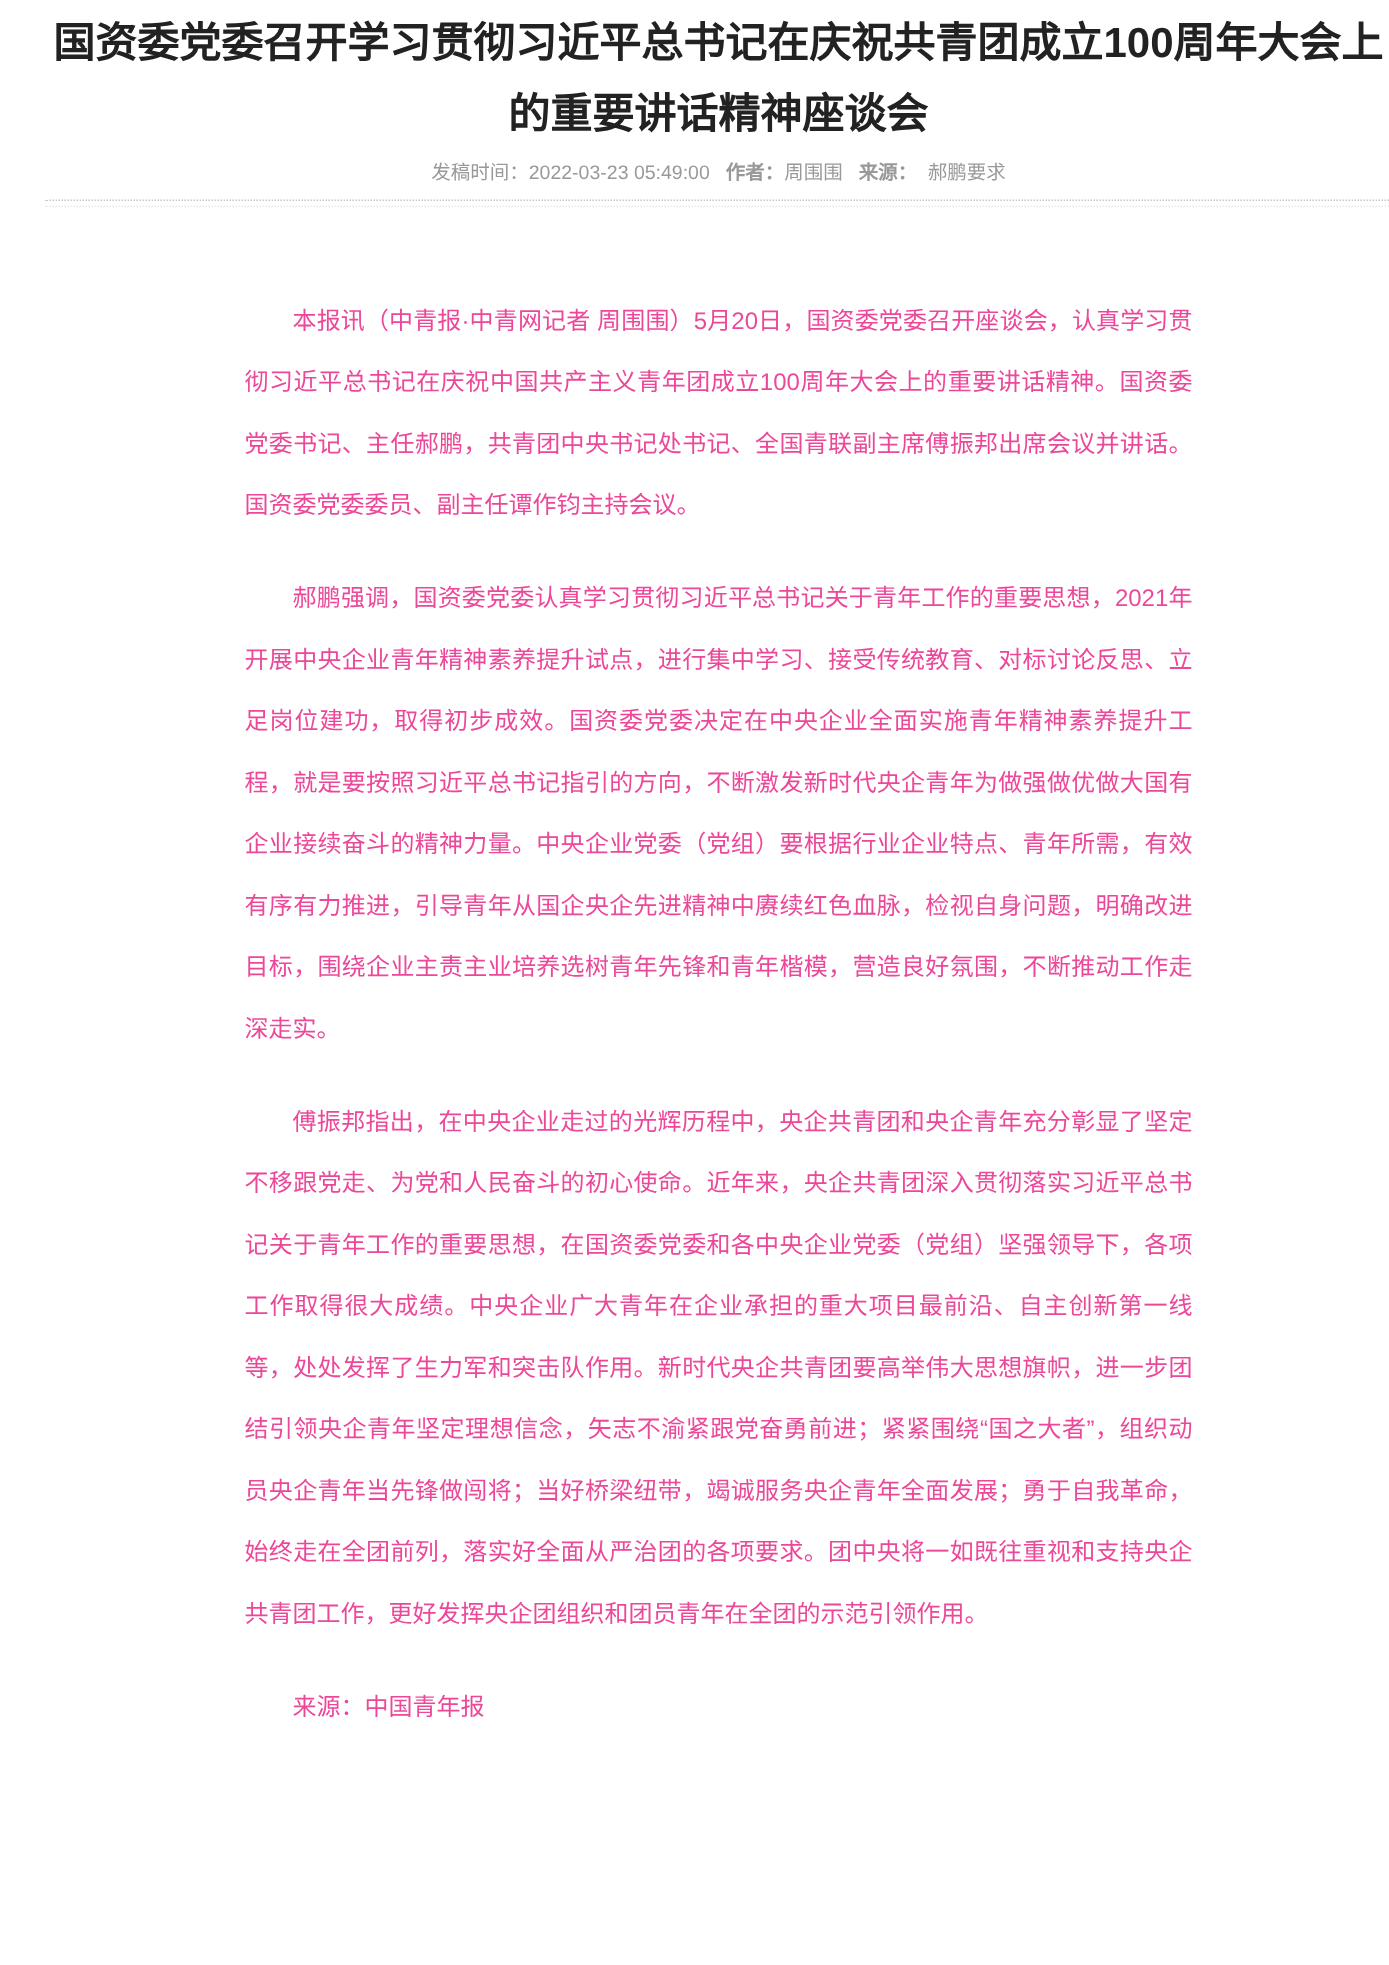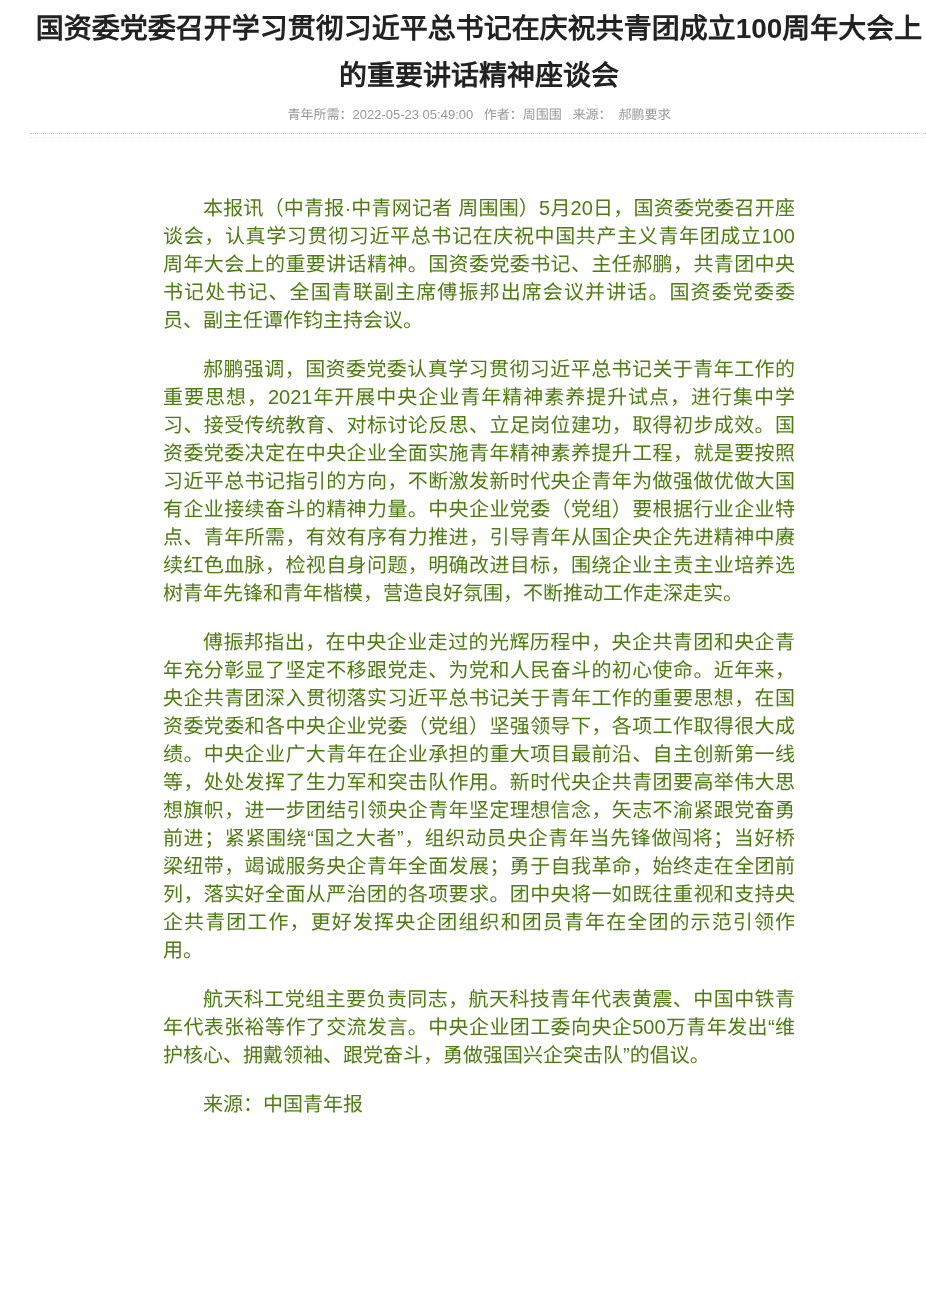--- a/index.html
+++ b/index.html
@@ -27,63 +27,62 @@
     text-align: center;
   }
   .meta {
     margin-top: 7px;
     text-align: center;
     font-size: 13px;
     line-height: 18px;
     color: #999999;
     white-space: nowrap;
   }
-  .meta .gap-label { margin-left: 7px; }
+  .meta .gap-label { margin-left: 7px; font-weight: bold; }
   .meta .src-value { margin-left: 7px; }
   .divider {
     margin-top: 9px;
     height: 3px;
     border-top: 1px dotted #c8c8c8;
     border-bottom: 1px dotted #ebebeb;
   }
   .content {
     padding: 0 133px;
     margin-top: 56px;
   }
   .para {
     margin: 0 0 21px 0;
-    font-size: 20px;
-    line-height: 28px;
-    color: #4d7c0f;
+    font-size: 16px;
+    line-height: 41px;
+    color: #ec4899;
     text-align: justify;
     text-indent: 2em;
   }
   .footer-source {
     text-align: left;
   }
 </style>
 </head>
 <body>
 
 <div class="page">
 
   <h1 class="title">国资委党委召开学习贯彻习近平总书记在庆祝共青团成立100周年大会上的重要讲话精神座谈会</h1>
 
   <div class="meta">
-    <span>青年所需：</span><span>2022-05-23 05:49:00</span>
+    <span>发稿时间：</span><span>2022-03-23 05:49:00</span>
     <span class="gap-label">作者：</span><span>周围围</span>
     <span class="gap-label">来源：</span><span class="src-value">郝鹏要求</span>
   </div>
 
   <div class="divider"></div>
 
   <div class="content">
     <article>
         <p class="para">本报讯（中青报·中青网记者 周围围）5月20日，国资委党委召开座谈会，认真学习贯彻习近平总书记在庆祝中国共产主义青年团成立100周年大会上的重要讲话精神。国资委党委书记、主任郝鹏，共青团中央书记处书记、全国青联副主席傅振邦出席会议并讲话。国资委党委委员、副主任谭作钧主持会议。</p>
         <p class="para">郝鹏强调，国资委党委认真学习贯彻习近平总书记关于青年工作的重要思想，2021年开展中央企业青年精神素养提升试点，进行集中学习、接受传统教育、对标讨论反思、立足岗位建功，取得初步成效。国资委党委决定在中央企业全面实施青年精神素养提升工程，就是要按照习近平总书记指引的方向，不断激发新时代央企青年为做强做优做大国有企业接续奋斗的精神力量。中央企业党委（党组）要根据行业企业特点、青年所需，有效有序有力推进，引导青年从国企央企先进精神中赓续红色血脉，检视自身问题，明确改进目标，围绕企业主责主业培养选树青年先锋和青年楷模，营造良好氛围，不断推动工作走深走实。</p>
         <p class="para">傅振邦指出，在中央企业走过的光辉历程中，央企共青团和央企青年充分彰显了坚定不移跟党走、为党和人民奋斗的初心使命。近年来，央企共青团深入贯彻落实习近平总书记关于青年工作的重要思想，在国资委党委和各中央企业党委（党组）坚强领导下，各项工作取得很大成绩。中央企业广大青年在企业承担的重大项目最前沿、自主创新第一线等，处处发挥了生力军和突击队作用。新时代央企共青团要高举伟大思想旗帜，进一步团结引领央企青年坚定理想信念，矢志不渝紧跟党奋勇前进；紧紧围绕“国之大者”，组织动员央企青年当先锋做闯将；当好桥梁纽带，竭诚服务央企青年全面发展；勇于自我革命，始终走在全团前列，落实好全面从严治团的各项要求。团中央将一如既往重视和支持央企共青团工作，更好发挥央企团组织和团员青年在全团的示范引领作用。</p>
-        <p class="para">航天科工党组主要负责同志，航天科技青年代表黄震、中国中铁青年代表张裕等作了交流发言。中央企业团工委向央企500万青年发出“维护核心、拥戴领袖、跟党奋斗，勇做强国兴企突击队”的倡议。</p>
       </article>
 
     <p class="para footer-source">来源：中国青年报</p>
   </div>
 
 </div>
 
 </body></html>

